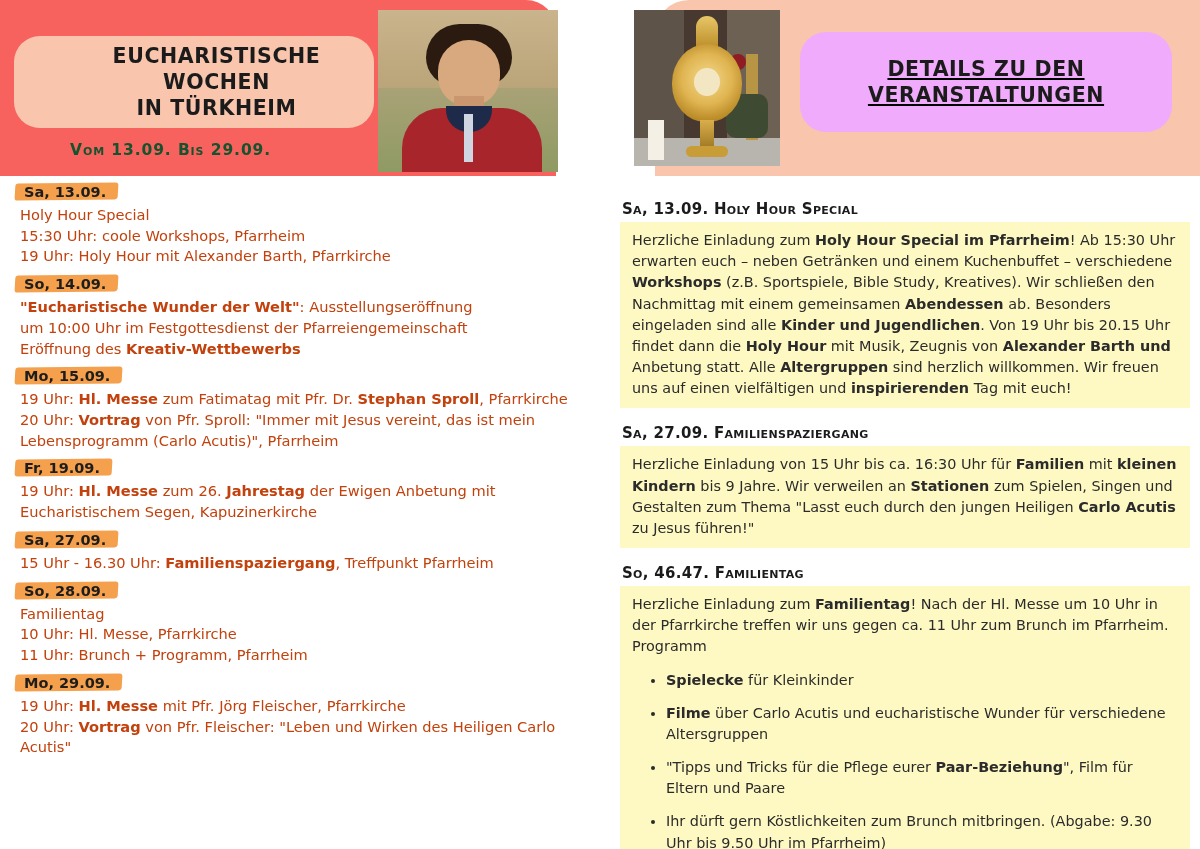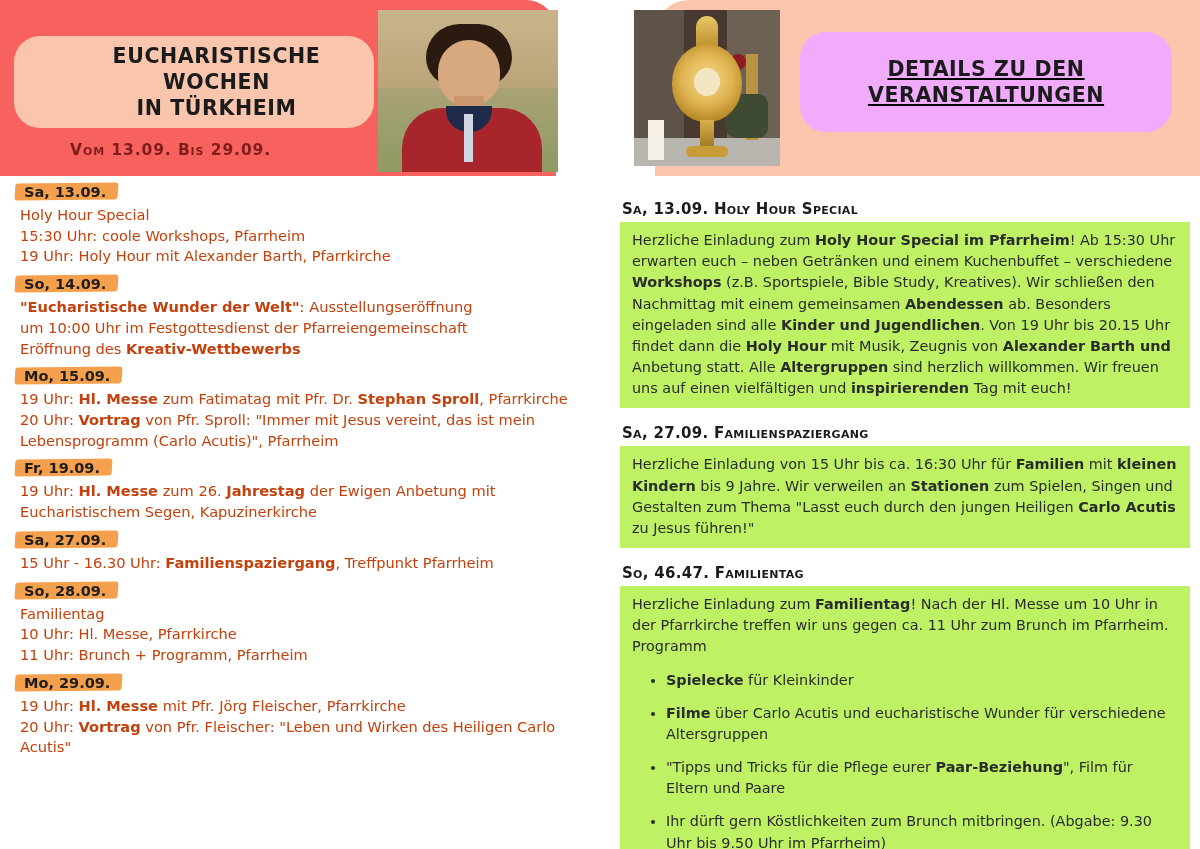--- a/index.html
+++ b/index.html
@@ -38,21 +38,21 @@
     text-transform:uppercase;
     white-space:pre-line;
     margin-left:45px;
   }
   .hdr-subtitle{
     position:absolute;left:70px;top:141px;
     font-family:"DejaVu Sans", sans-serif;
     font-weight:bold;
     font-size:15.5px;
     letter-spacing:0.9px;
-    color:#7f1d1d;
+    color:#14532d;
     font-variant:small-caps;
   }
   .hdr-photo-left{
     position:absolute;left:378px;top:10px;width:180px;height:162px;
     overflow:hidden;
     background:#b8a88a;
   }
   .hdr-photo-left .sky{position:absolute;left:0;top:0;width:100%;height:52%;
     background:linear-gradient(#c9b48d,#b9a377);}
   .hdr-photo-left .ground{position:absolute;left:0;top:48%;width:100%;height:52%;
@@ -147,21 +147,21 @@
   
   .details{position:absolute;left:620px;top:200px;width:570px;}
   .det-block{margin-bottom:16px;}
   .det-heading{
     font-family:"DejaVu Sans", sans-serif;
     font-weight:bold;font-size:15px;letter-spacing:0.3px;
     color:#1b1b1b;font-variant:small-caps;
     margin:0 0 4px 2px;
   }
   .det-body{
-    background:#bef264;
+    background:#fef9c3;
     padding:8px 12px 9px 12px;
     font-family:"DejaVu Sans", sans-serif;
     font-size:14.4px;line-height:1.47;color:#2b2b2b;
   }
   .det-body b{font-weight:bold;}
   .det-body p{margin:0;}
   .det-list{margin:1px 0 0 0;padding-left:22px;}
   .det-list li{margin:12px;padding:0;}
 </style>
 </head>

